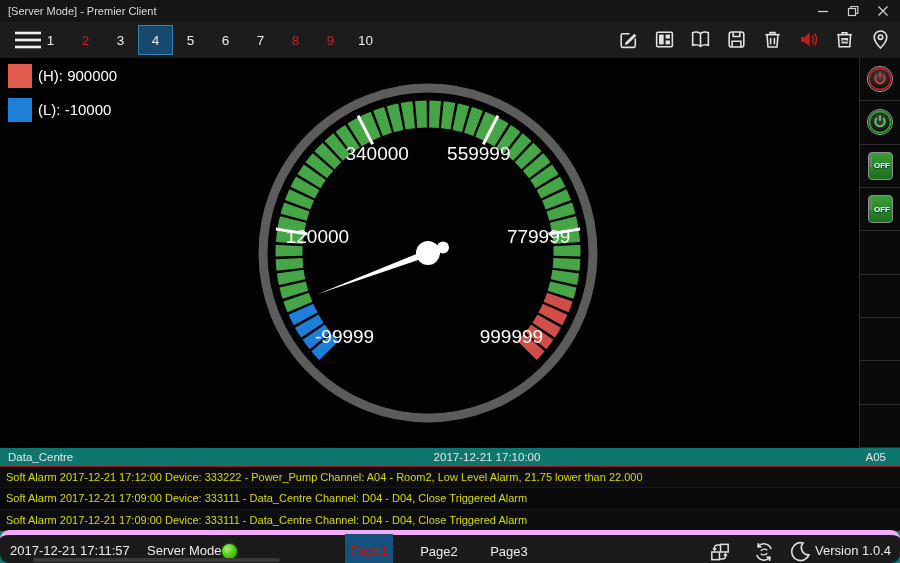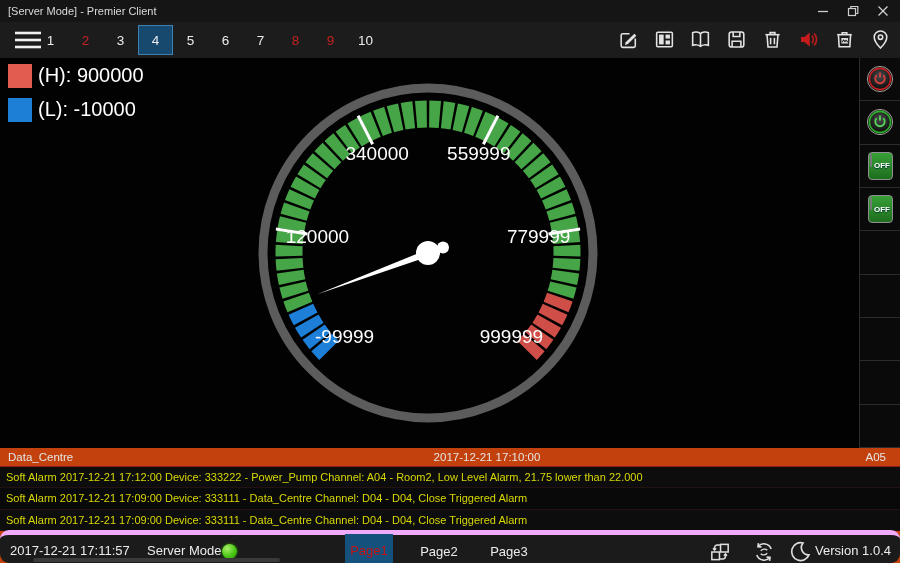--- a/index.html
+++ b/index.html
@@ -1,33 +1,33 @@
 <!DOCTYPE html>
 <html><head>
 <meta charset="utf-8">
 <style>
   html,body{margin:0;padding:0;background:#000;}
-  .window{position:relative;width:900px;height:563px;background:#c2410c;overflow:hidden;
+  .window{position:relative;width:900px;height:563px;background:#0f766e;overflow:hidden;
     font-family:"Liberation Sans","DejaVu Sans",sans-serif;-webkit-font-smoothing:antialiased;}
   
   .titlebar{position:absolute;top:0;left:0;width:900px;height:22px;background:#151515;}
   .title{position:absolute;left:8px;top:0;line-height:22px;font-size:11px;color:#dadada;}
   .wctrl{position:absolute;right:2px;top:0;height:22px;display:flex;}
   .wbtn{width:30px;height:22px;display:flex;align-items:center;justify-content:center;cursor:default;}
   
   .toolbar{position:absolute;top:22px;left:0;width:900px;height:36px;background:#1c1c1c;}
   .hamburger{position:absolute;left:13px;top:7px;}
   .tabstrip{position:absolute;left:33px;top:3px;height:30px;display:flex;}
   .tab{width:35px;height:30px;display:flex;align-items:center;justify-content:center;
        font-size:13.5px;color:#ececec;box-sizing:border-box;}
   .tbicons{position:absolute;right:7px;top:5px;display:flex;gap:11px;}
   .tbtn{width:25px;height:25px;display:flex;align-items:center;justify-content:center;}
   
   .main{position:absolute;top:58px;left:0;width:900px;height:390px;background:#020202;}
-  .legend{position:absolute;left:8px;top:5px;color:#fff;font-size:20px;}
+  .legend{position:absolute;left:8px;top:5px;color:#fff;font-size:15px;}
   .lrow{display:flex;align-items:center;height:25px;margin-bottom:9px;}
   .swatch{width:24px;height:24px;margin-right:6px;}
   .bigval{position:absolute;top:0px;right:45px;font-size:45px;color:#fff;line-height:52px;}
   #gauge-svg{position:absolute;left:250px;top:17px;}
   .sidebar{position:absolute;top:0;right:0;width:41px;height:390px;background:#0a0a0a;
     border-left:1px solid #2c2c2c;display:grid;grid-template-rows:repeat(9,1fr);box-sizing:border-box;}
   .scell{border-bottom:1px solid #2c2c2c;display:flex;align-items:center;justify-content:center;}
   .toggle{width:25px;height:28px;border:1px solid #8f8f8f;border-radius:4px;
     background:linear-gradient(#37a037,#1d6e1d);display:flex;flex-direction:row;box-sizing:border-box;}
   .knob{height:13px;margin:1px;border-radius:3px 3px 2px 2px;background:linear-gradient(#fdfdfd,#a8a8a8);border:1px solid #777;box-sizing:border-box;}

